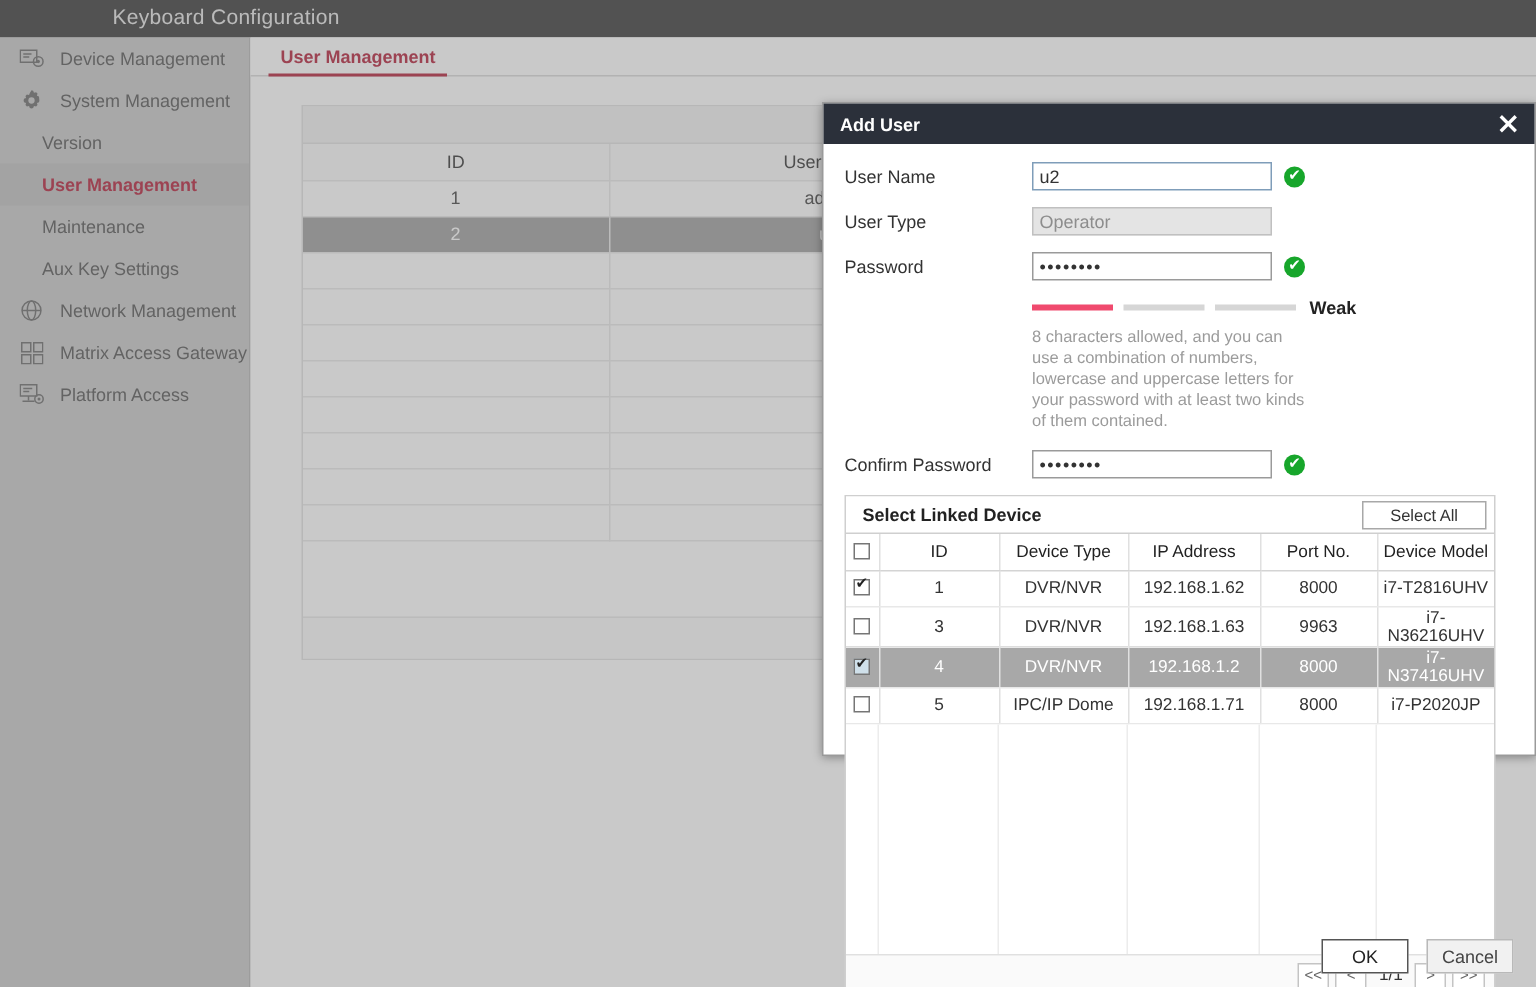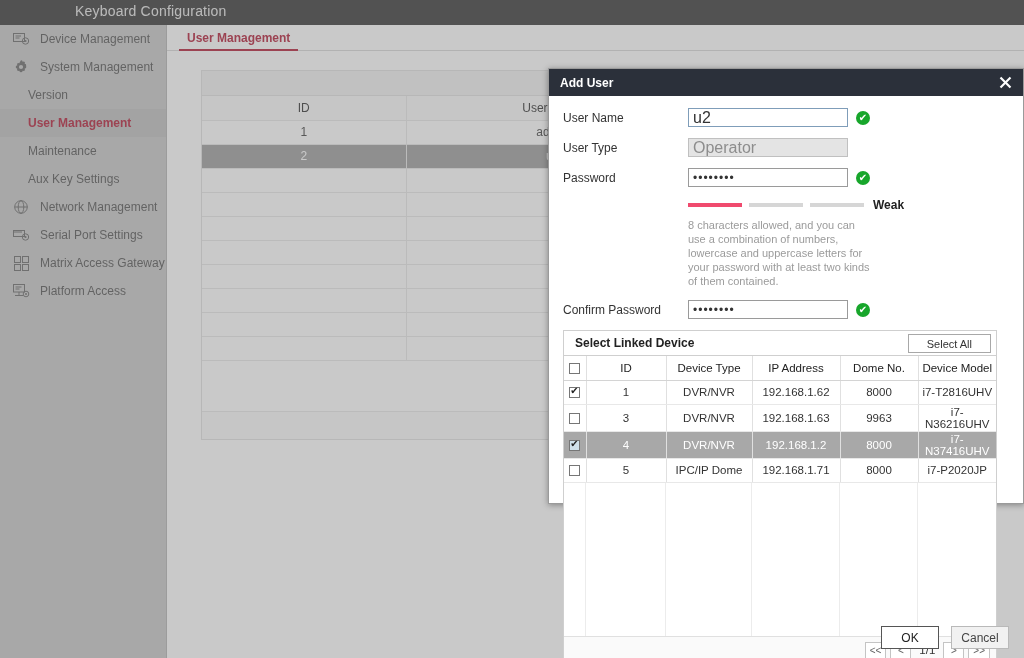--- a/index.html
+++ b/index.html
@@ -106,21 +106,21 @@
     position: absolute; right: 8px; top: 4px; width: 19px; height: 19px;
     display: flex; align-items: center; justify-content: center;
     color: #fff; cursor: pointer;
   }
   .modal-body { position: relative; padding: 12px 14px 0 14px; height: 563px; }
 
   .frow { display: flex; align-items: center; margin-bottom: 11px; }
   .flabel { width: 125px; font-size: 12px; color: #333; }
   .finput {
     width: 160px; height: 19px; border: 1px solid #7f9db9;
-    font-size: 16px; padding: 0 4px; color: #333; background: #fff;
+    font-size: 12px; padding: 0 4px; color: #333; background: #fff;
     line-height: 17px; font-family: "Liberation Sans", sans-serif;
   }
   .finput.plain { border: 1px solid #9a9a9a; }
   .finput.disabled { background: #e4e4e4; border: 1px solid #c0c0c0; color: #8d8d8d; }
   .ok-badge {
     width: 14px; height: 14px; margin-left: 8px; border-radius: 50%;
     background: #17a62b; display: inline-flex; align-items: center; justify-content: center;
     color: #fff; font-size: 10px; line-height: 1; flex: 0 0 14px;
   }
   .pwdots { letter-spacing: 1px; font-size: 12px; }
@@ -248,34 +248,20 @@
       <span class="ico">
         <svg width="16" height="16" viewBox="0 0 16 16">
             <circle cx="8" cy="8" r="6.3" fill="none" stroke="#6b6b6b"></circle>
             <ellipse cx="8" cy="8" rx="2.8" ry="6.3" fill="none" stroke="#6b6b6b"></ellipse>
             <line x1="1.7" y1="8" x2="14.3" y2="8" stroke="#6b6b6b"></line>
           </svg>
       </span>
       <span class="lbl">Network Management</span>
     </div>
 
-    <div class="nav-item">
-      <span class="ico">
-        <svg width="17" height="14" viewBox="0 0 17 14">
-            <rect x="0.5" y="2.5" width="11" height="6" fill="none" stroke="#6b6b6b"></rect>
-            <line x1="2" y1="2.5" x2="2" y2="5" stroke="#6b6b6b"></line>
-            <line x1="4" y1="2.5" x2="4" y2="5" stroke="#6b6b6b"></line>
-            <line x1="6" y1="2.5" x2="6" y2="5" stroke="#6b6b6b"></line>
-            <line x1="8" y1="2.5" x2="8" y2="5" stroke="#6b6b6b"></line>
-            <circle cx="12.5" cy="9" r="3.2" fill="none" stroke="#6b6b6b"></circle>
-            <circle cx="12.5" cy="9" r="1.1" fill="#6b6b6b"></circle>
-          </svg>
-      </span>
-      <span class="lbl">Serial Port Settings</span>
-    </div>
 
     <div class="nav-item">
       <span class="ico">
         <svg width="15" height="15" viewBox="0 0 15 15">
             <rect x="0.5" y="0.5" width="6" height="6" fill="none" stroke="#6b6b6b"></rect>
             <rect x="8.5" y="0.5" width="6" height="6" fill="none" stroke="#6b6b6b"></rect>
             <rect x="0.5" y="8.5" width="6" height="6" fill="none" stroke="#6b6b6b"></rect>
             <rect x="8.5" y="8.5" width="6" height="6" fill="none" stroke="#6b6b6b"></rect>
           </svg>
       </span>
@@ -438,21 +424,21 @@
               <col style="width:78px">
           </colgroup>
           <thead>
             <tr>
               <th>
                 <span class="cbx"></span>
               </th>
               <th>ID</th>
               <th>Device Type</th>
               <th>IP Address</th>
-              <th>Dome No.</th>
+              <th>Port No.</th>
               <th>Device Model</th>
             </tr>
           </thead>
           <tbody>
             <tr>
               <td><span class="cbx checked"></span></td>
               <td>1</td>
               <td>DVR/NVR</td>
               <td>192.168.1.62</td>
               <td>8000</td>

